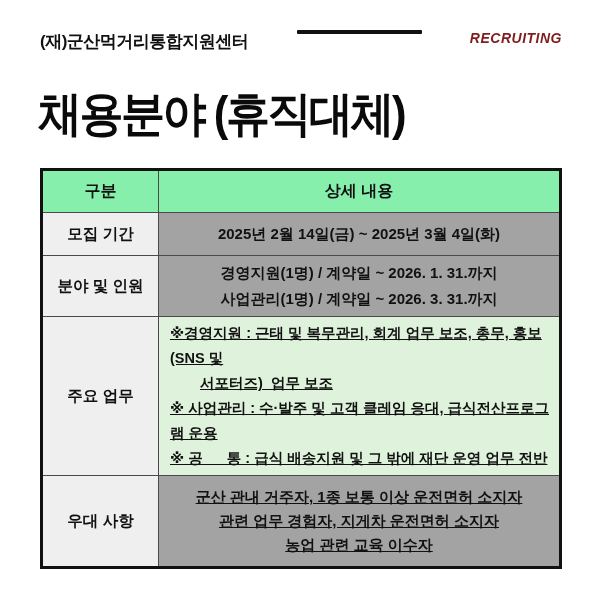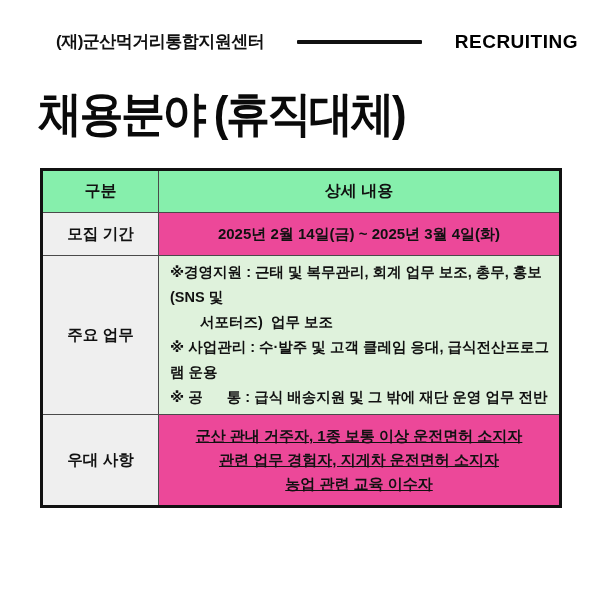--- a/index.html
+++ b/index.html
@@ -6,34 +6,35 @@
   .page {
     position:relative;
     width:600px; height:600px;
     background:#ffffff;
     font-family:"Liberation Sans","DejaVu Sans",sans-serif;
     color:#111111;
     overflow:hidden;
   }
   
   .topbar {
-    position:absolute; left:56px; top:30px; width:522px;
-    display:flex; align-items:center; justify-content:space-between;
+    position:absolute; left:40px; top:30px; width:522px;
+    display:flex; justify-content:space-between;
   }
   .brand {
     font-size:17px; font-weight:800; letter-spacing:-0.5px; color:#111;
     white-space:nowrap;
   }
   .rule {
     width:125px; height:4px; background:#111; border-radius:1px;
     margin:0 14px;
   }
   .recruit {
-    font-size:19px; font-weight:800; letter-spacing:0.5px; color:#000000;
+    font-size:14px; font-weight:800; letter-spacing:0.5px; color:#7f1d1d;
     white-space:nowrap;
+    font-style:italic;
   }
   
   .title {
     position:absolute; left:38px; top:82px;
     font-size:44px; font-weight:900; letter-spacing:-2.5px; color:#0a0a0a;
     transform:scaleY(1.08); transform-origin:left top;
     white-space:nowrap;
   }
   
   table.recruit-table {
@@ -45,34 +46,34 @@
     border:1px solid #4a4a4a;
     text-align:center; vertical-align:middle;
     font-weight:700; color:#111;
     padding:4px 8px;
   }
   .col-label { width:117px; }
   tr.head td {
     background:#86efac; height:33px; font-size:16px; font-weight:800;
   }
   td.label { background:#EFEFEF; font-size:15.5px; }
-  td.detail { background:#ec4899; font-size:15px; }
+  td.detail { background:#a3a3a3; font-size:15px; }
   tr.r1 td { height:34px; }
   tr.r2 td { height:35px; }
   tr.r3 td { height:46px; }
   tr.r4 td { height:104px; }
   tr.r5 td { height:82px; }
   tr.r3 td.detail .line { display:block; line-height:26px; }
   tr.r5 td.detail .line { display:block; line-height:24px;text-decoration:underline; }
   td.detail .line { white-space:pre-wrap; }
   
   tr.r4 td.detail {
     background:#DFF2DC; text-align:left; font-size:14.5px; padding-left:11px; padding-right:8px;
   }
-  tr.r4 td.detail .line { display:block; line-height:25px; }
+  tr.r4 td.detail .line { display:block; line-height:25px;text-decoration:underline; }
   tr.r4 td.detail .line.cont { margin-left:30px; }
 </style>
 </head>
 <body>
 
 <div class="page">
 
   <div class="topbar">
     <span class="brand">(재)군산먹거리통합지원센터</span>
     <span class="rule"></span>
@@ -93,20 +94,27 @@
     </tr>
 
     <tr class="r1">
       <td class="label">모집 기간</td>
       <td class="detail">
         <span class="line">2025년 2월 14일(금) ~ 2025년 3월 4일(화)</span>
       </td>
     </tr>
 
 
+    <tr class="r3">
+      <td class="label">분야 및 인원</td>
+      <td class="detail">
+        <span class="line">경영지원(1명) / 계약일 ~ 2026. 1. 31.까지</span>
+        <span class="line">사업관리(1명) / 계약일 ~ 2026. 3. 31.까지</span>
+      </td>
+    </tr>
 
     <tr class="r4">
       <td class="label">주요 업무</td>
       <td class="detail">
         <span class="line">※경영지원 : 근태 및 복무관리, 회계 업무 보조, 총무, 홍보(SNS 및</span>
         <span class="line cont">서포터즈)  업무 보조</span>
         <span class="line">※ 사업관리 : 수·발주 및 고객 클레임 응대, 급식전산프로그램 운용</span>
         <span class="line">※ 공      통 : 급식 배송지원 및 그 밖에 재단 운영 업무 전반</span>
       </td>
     </tr>

